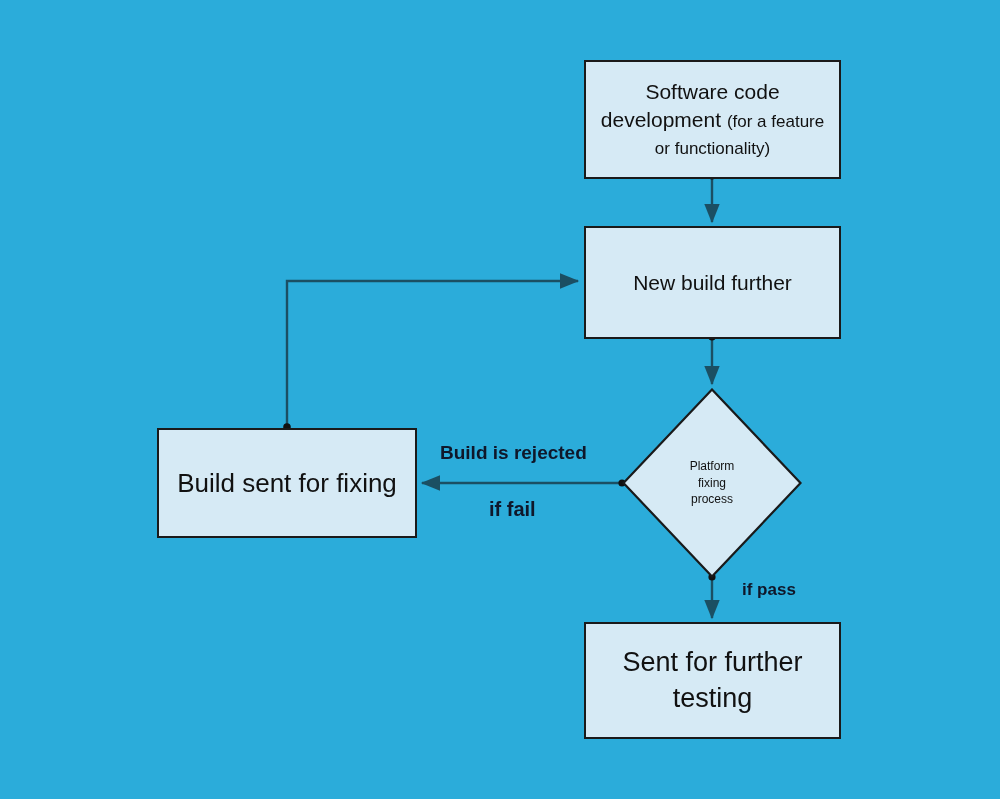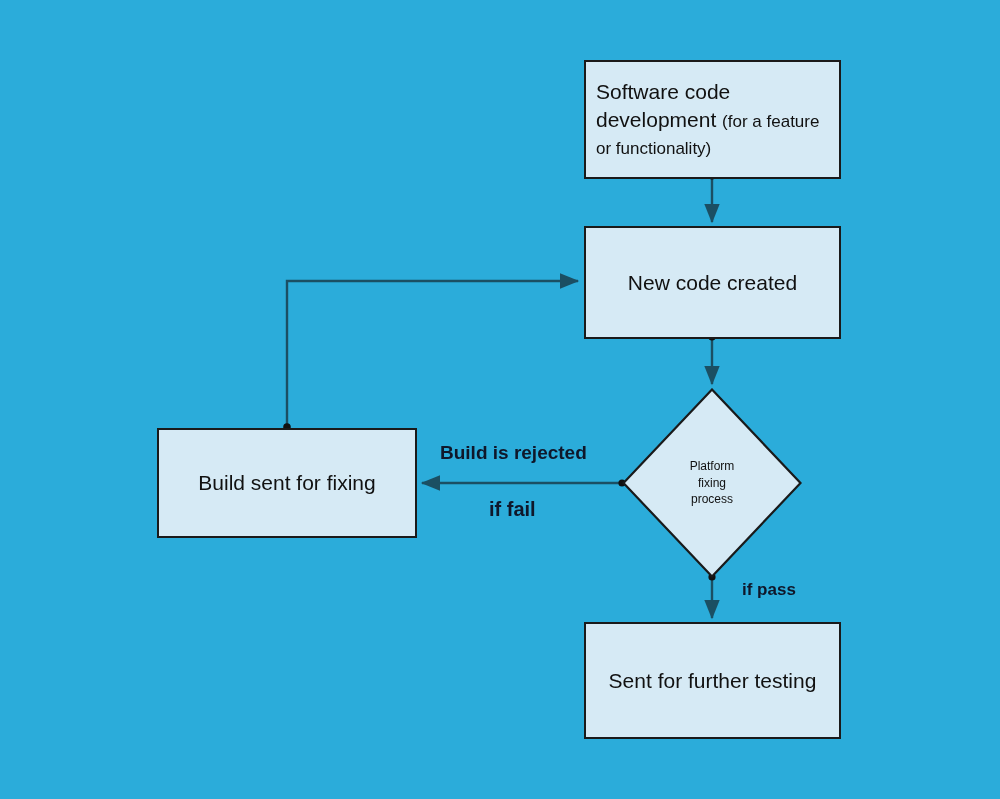--- a/index.html
+++ b/index.html
@@ -27,39 +27,39 @@
   }
 
   .node {
     position: absolute;
     box-sizing: border-box;
     background: #D6EAF5;
     border: 2px solid #1A1A1A;
     display: flex;
     align-items: center;
     justify-content: center;
-    text-align: left;
+    text-align: center;
     color: #111111;
   }
   .node-text {
     line-height: 1.33;
     padding: 0 10px;
   }
 
   
   #node-dev       { left: 584px; top: 60px;  width: 257px; height: 119px; }
   #node-build     { left: 584px; top: 226px; width: 257px; height: 113px; }
   #node-fixing    { left: 157px; top: 428px; width: 260px; height: 110px; }
   #node-further   { left: 584px; top: 622px; width: 257px; height: 117px; }
 
   #node-dev .node-text     { font-size: 21px; }
   #node-dev .sub           { font-size: 17px; }
   #node-build .node-text   { font-size: 21px; }
-  #node-fixing .node-text  { font-size: 21px; }
-  #node-further .node-text { font-size: 21px; }
+  #node-fixing .node-text  { font-size: 26px; }
+  #node-further .node-text { font-size: 27px; }
 
   
   #node-decision {
     position: absolute;
     left: 622px;
     top: 388px;
     width: 180px;
     height: 190px;
   }
   #node-decision .dia-shape {
@@ -132,21 +132,21 @@
   </svg>
 
   <div class="node" id="node-dev">
     <div class="node-text">
       <span>Software code development</span>
       <span class="sub">(for a feature or functionality)</span>
     </div>
   </div>
 
   <div class="node" id="node-build">
-    <div class="node-text">New code created</div>
+    <div class="node-text">New build further</div>
   </div>
 
   <div class="node" id="node-fixing">
     <div class="node-text">Build sent for fixing</div>
   </div>
 
   <div id="node-decision">
     <svg class="dia-shape" viewBox="0 0 180 190" xmlns="http://www.w3.org/2000/svg">
       <polygon points="90,1.5 178.5,95 90,188.5 1.5,95" fill="#D6EAF5" stroke="#1A1A1A" stroke-width="2.2"></polygon>
     </svg>

